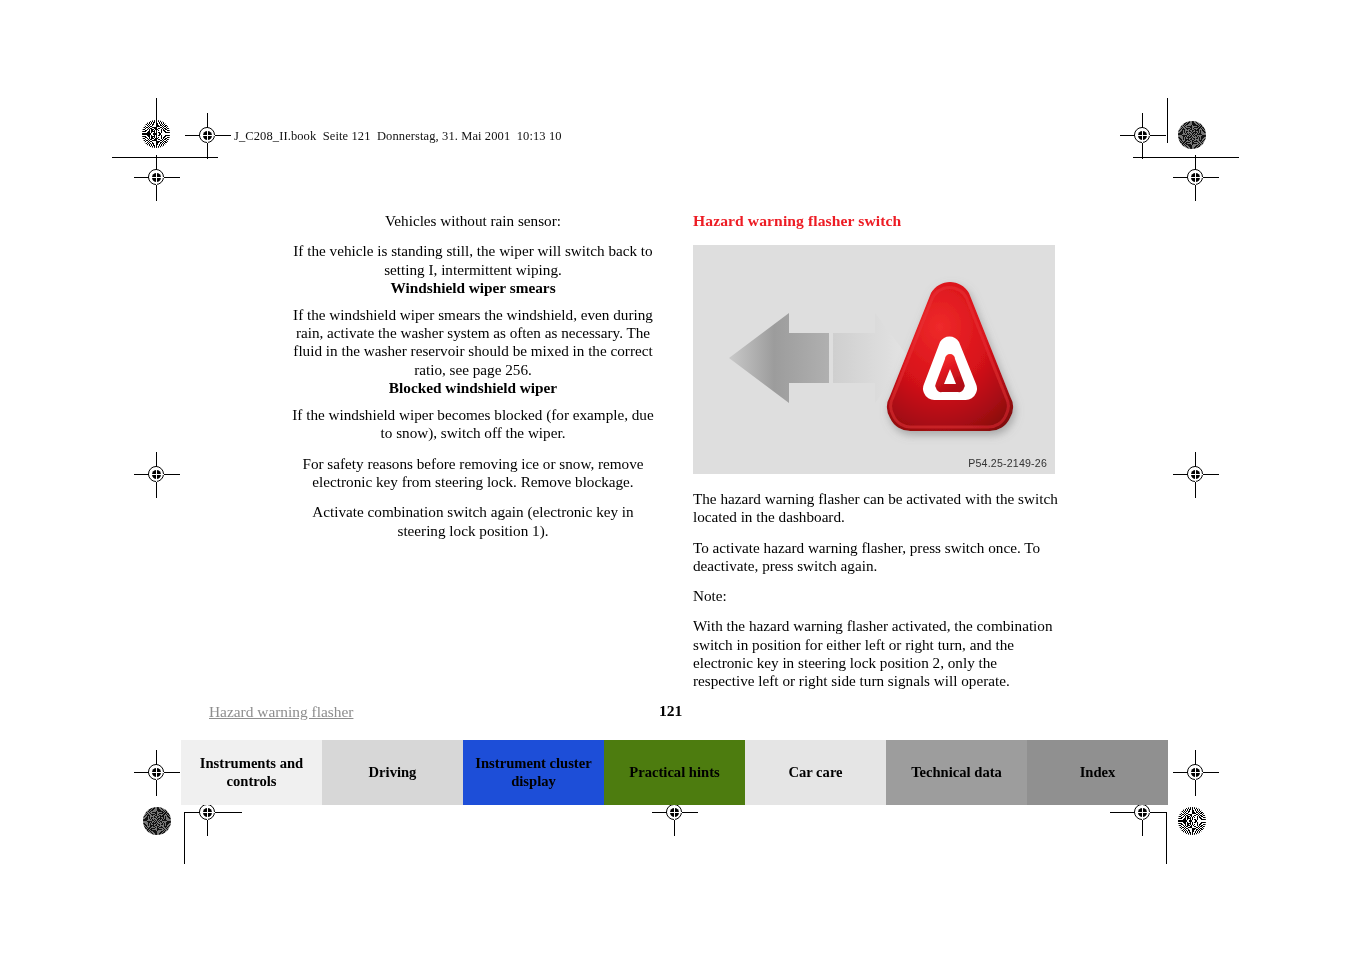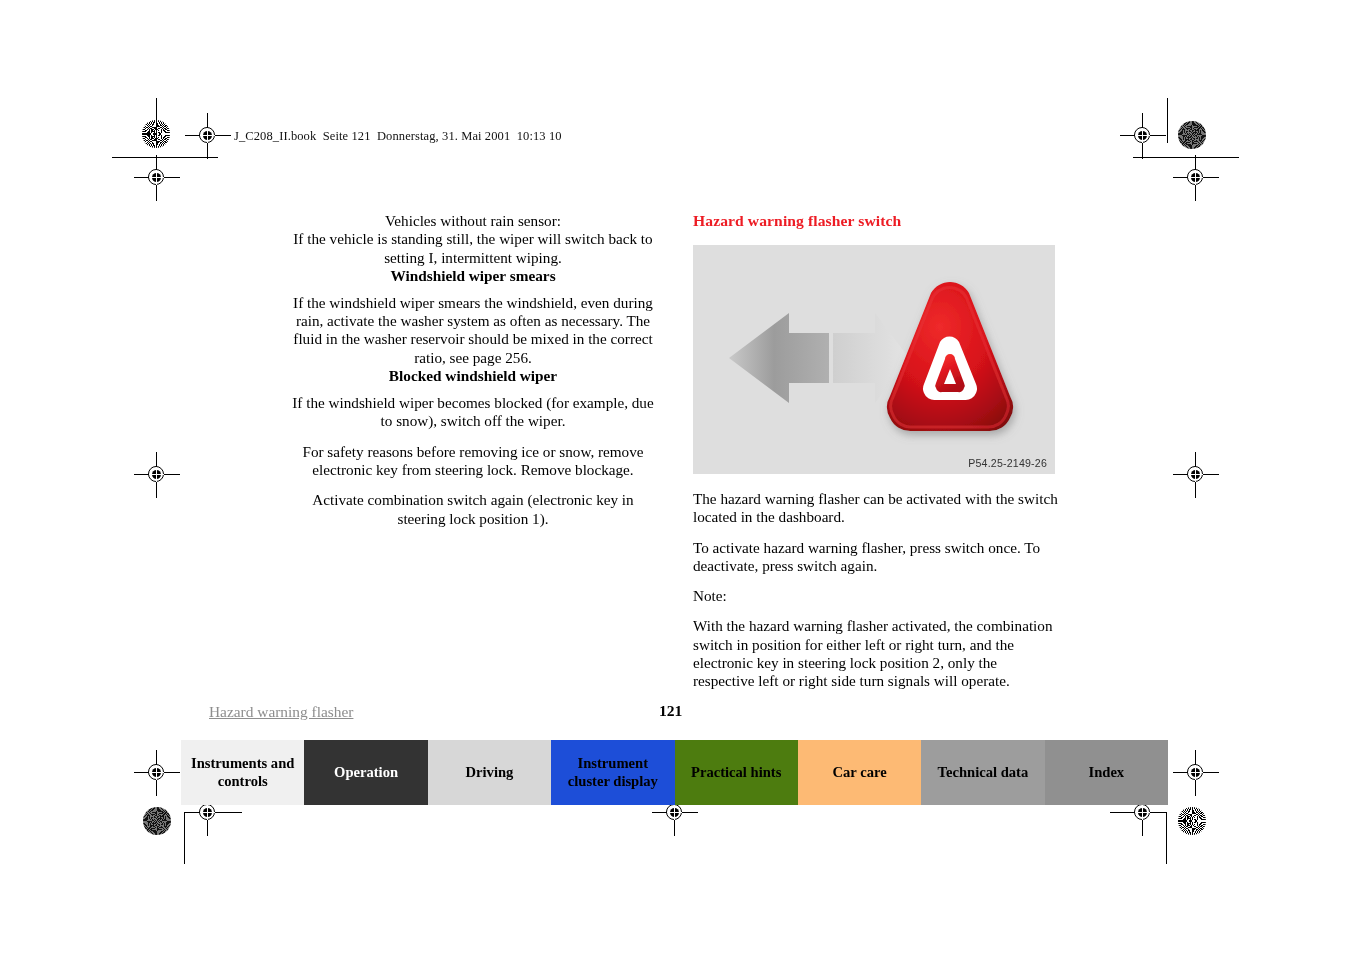--- a/index.html
+++ b/index.html
@@ -231,21 +231,21 @@
   <div class="h"></div>
     <div class="v"></div>
     <div class="ring"></div>
     <div class="dot"></div>
 </div>
 
 <div class="file-header">J_C208_II.book  Seite 121  Donnerstag, 31. Mai 2001  10:13 10</div>
 
 <div class="col col-left">
   <p>Vehicles without rain sensor:</p>
-  <p style="margin-top:0">If the vehicle is standing still, the wiper will switch back to setting I, intermittent wiping.</p>
+  <p style="margin-top:12px">If the vehicle is standing still, the wiper will switch back to setting I, intermittent wiping.</p>
 
   <h3 class="sub gap-before-head">Windshield wiper smears</h3>
   <p class="head-to-body">If the windshield wiper smears the windshield, even during rain, activate the washer system as often as necessary. The fluid in the washer reservoir should be mixed in the correct ratio, see page 256.</p>
 
   <h3 class="sub gap-before-head">Blocked windshield wiper</h3>
   <p class="head-to-body">If the windshield wiper becomes blocked (for example, due to snow), switch off the wiper.</p>
   <p>For safety reasons before removing ice or snow, remove electronic key from steering lock. Remove blockage.</p>
   <p>Activate combination switch again (electronic key in steering lock position 1).</p>
 </div>
 
@@ -349,20 +349,19 @@
   <p>To activate hazard warning flasher, press switch once. To deactivate, press switch again.</p>
   <p>Note:</p>
   <p>With the hazard warning flasher activated, the combination switch in position for either left or right turn, and the electronic key in steering lock position 2, only the respective left or right side turn signals will operate.</p>
 </div>
 
 <div class="running-head">Hazard warning flasher</div>
 <div class="page-number">121</div>
 
 <div class="tabbar">
   <div class="tab" style="background: rgb(240, 240, 240);">Instruments and controls</div>
-  <div class="tab active" style="background: rgb(51, 51, 51); color: rgb(255, 255, 255);">Operation</div>
   <div class="tab" style="background: rgb(215, 215, 215);">Driving</div>
   <div class="tab" style="background: #1d4ed8;">Instrument cluster display</div>
   <div class="tab" style="background: #4d7c0f;">Practical hints</div>
-  <div class="tab" style="background: #fdba74;">Car care</div>
+  <div class="tab" style="background: #e5e5e5;">Car care</div>
   <div class="tab" style="background: rgb(157, 157, 157); text-align: right;">Technical data</div>
   <div class="tab" style="background: rgb(144, 144, 144);">Index</div>
 </div>
 
 </body></html>

